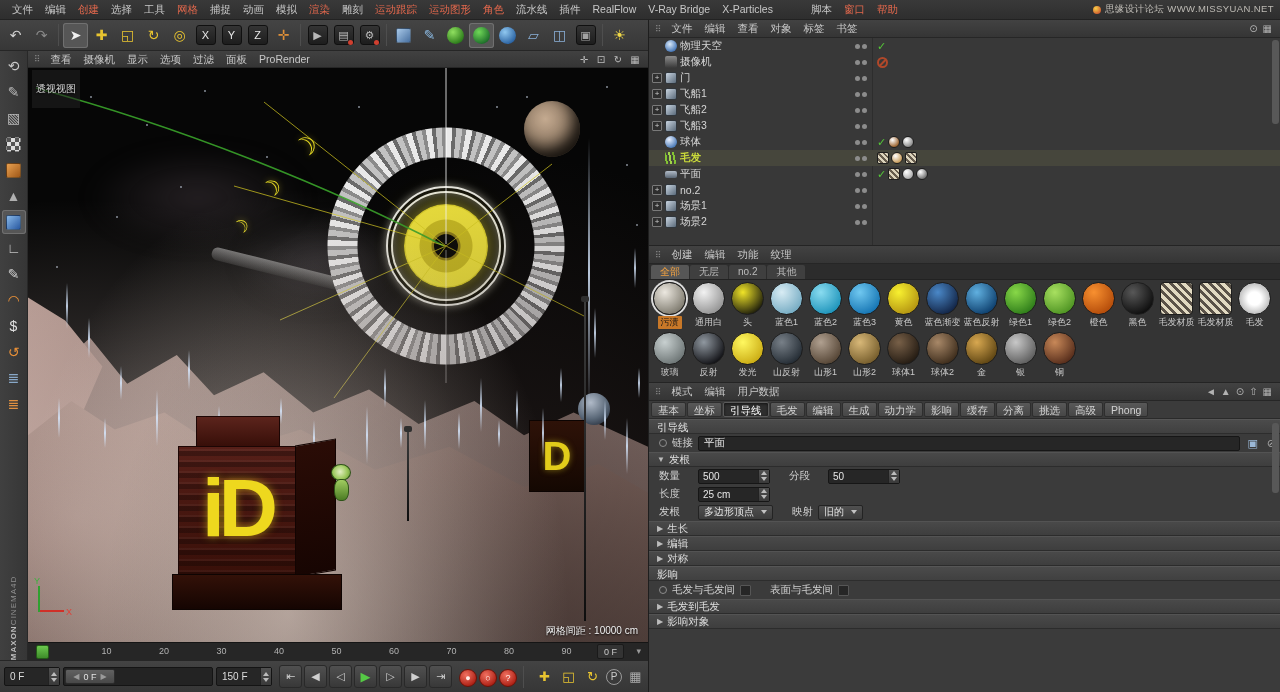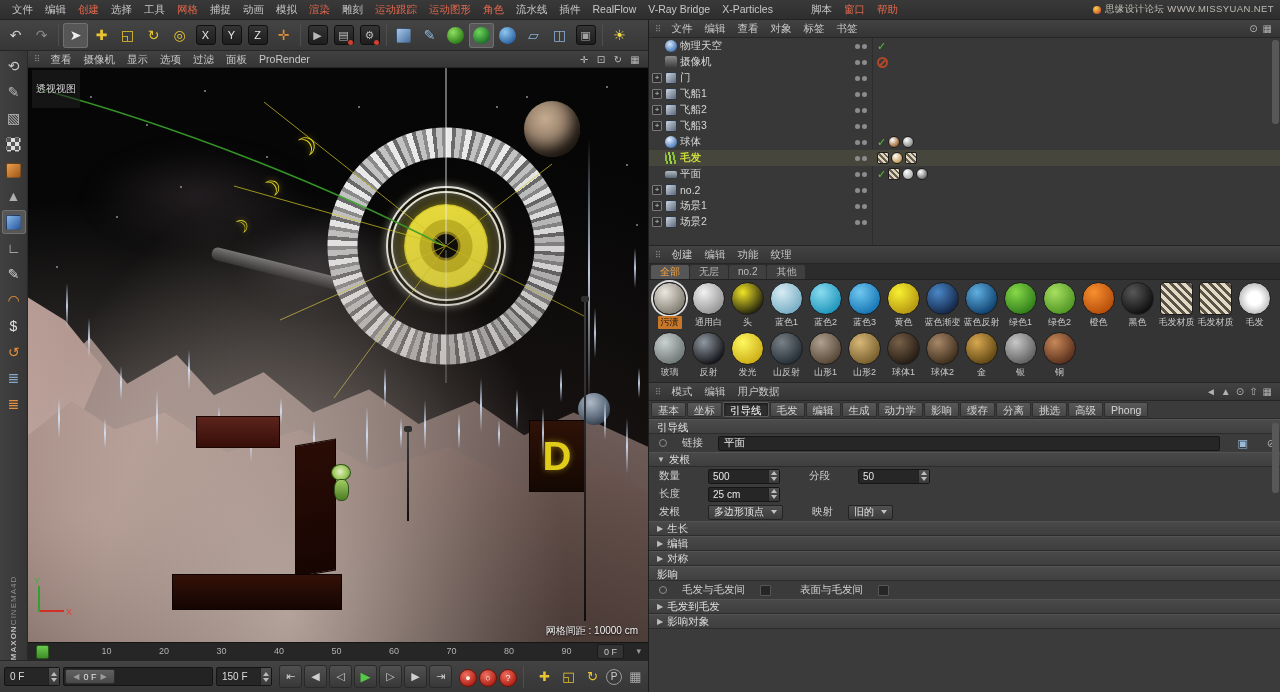--- a/index.html
+++ b/index.html
@@ -145,21 +145,21 @@
 .am{flex:1;display:flex;flex-direction:column;min-height:0}
 .am-title{height:17px;flex:none;display:flex;align-items:center;gap:5px;padding-left:6px;font-size:11px;color:#e2e2e2}
 .hair-ic{width:12px;height:12px;background:linear-gradient(75deg,transparent 0 2px,#88c838 2px 3.5px,transparent 3.5px 5.5px,#a8d848 5.5px 7px,transparent 7px 9px,#88c838 9px 10.5px,transparent 10.5px)}
 .am-tabs{height:18px;flex:none;display:flex;gap:1px;padding:1px 2px;border-bottom:1px solid #2a2a2a}
 .am-tab{padding:0 6px;line-height:14px;font-size:10.5px;background:linear-gradient(#585858,#474747);border:1px solid #2e2e2e;border-radius:2px;color:#d2d2d2}
 .am-tab.sel{background:#2e2e2e;box-shadow:inset 0 1px 3px rgba(0,0,0,.6);color:#fff;border-color:#5a5a5a}
 .am-body{flex:1;overflow:hidden;position:relative}
 .am-sec{height:15px;line-height:15px;background:linear-gradient(#4b4b4b,#404040);border-top:1px solid #565656;border-bottom:1px solid #2d2d2d;padding-left:8px;font-size:10.5px;color:#e2e2e2}
 .am-grp{height:15px;background:linear-gradient(#494949,#3e3e3e);border-top:1px solid #535353;border-bottom:1px solid #2c2c2c;padding-left:8px;font-size:10.5px;color:#dedede;display:flex;align-items:center;gap:4px}
 .tri{font-size:8px;color:#bcbcbc}
-.am-row{height:18px;display:flex;align-items:center;padding-left:10px;gap:15px;font-size:10.5px}
+.am-row{height:18px;display:flex;align-items:center;padding-left:10px;gap:5px;font-size:10.5px}
 .adot{width:8px;height:8px;border:1.5px solid #8c8c8c;border-radius:50%;flex:none}
 .am-label{color:#d0d0d0;white-space:nowrap}
 .am-field{height:15px;background:#262626;border:1px solid #161616;border-radius:2px;display:inline-flex;align-items:center;color:#e6e6e6}
 .am-field.link{flex:1;padding-left:5px;margin-right:2px}
 .lk-ic{font-size:11px;color:#9ab8d8;margin-right:4px}
 .lk-ic.dim{color:#a8a8a8}
 .am-num{width:72px;height:15px;background:#262626;border:1px solid #161616;border-radius:2px;display:inline-flex;align-items:center}
 .am-num.sm{width:64px}
 .am-num .v{flex:1;padding-left:4px;color:#e6e6e6;font-size:10px}
 .am-num .spin{height:13px}
@@ -389,20 +389,23 @@
             <div class="moon"></div>
             <div class="planet2"></div>
             <div class="terrain">
               <div class="t-back"></div>
               <div class="t-leftcliff"></div>
               <div class="t-front"></div>
               <div class="t-light"></div>
             </div>
             <div class="building">
               <div class="b-roof"></div>
+              <div class="b-front">
+                  <span class="b-text">iD</span>
+                </div>
               <div class="b-side"></div>
               <div class="b-base"></div>
             </div>
             <div class="building2">
                 <span class="b2-text">D</span>
               </div>
             <div class="char">
               <div class="head"></div>
               <div class="body"></div>
             </div>

